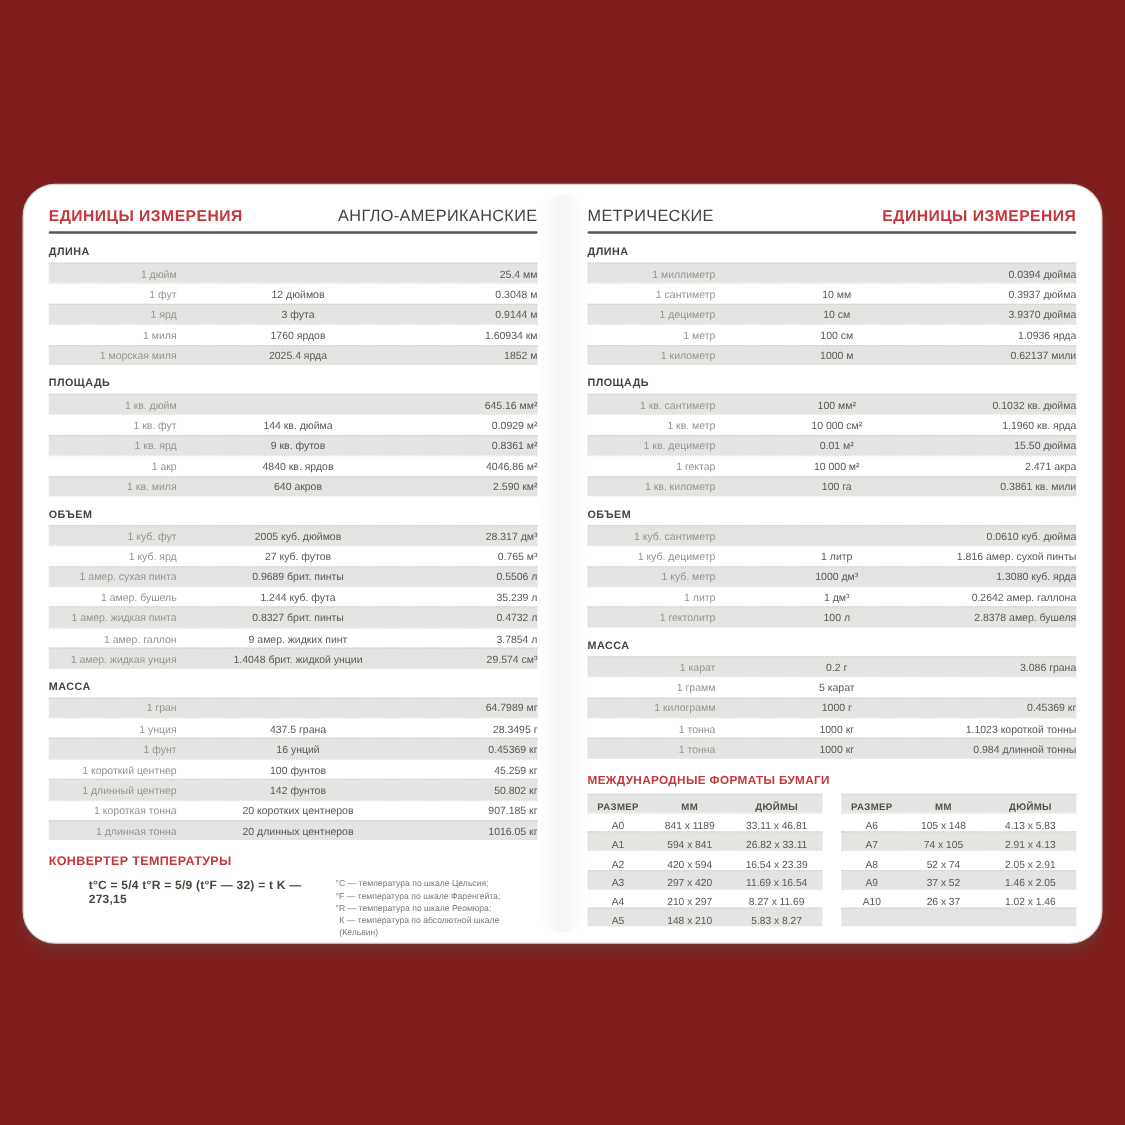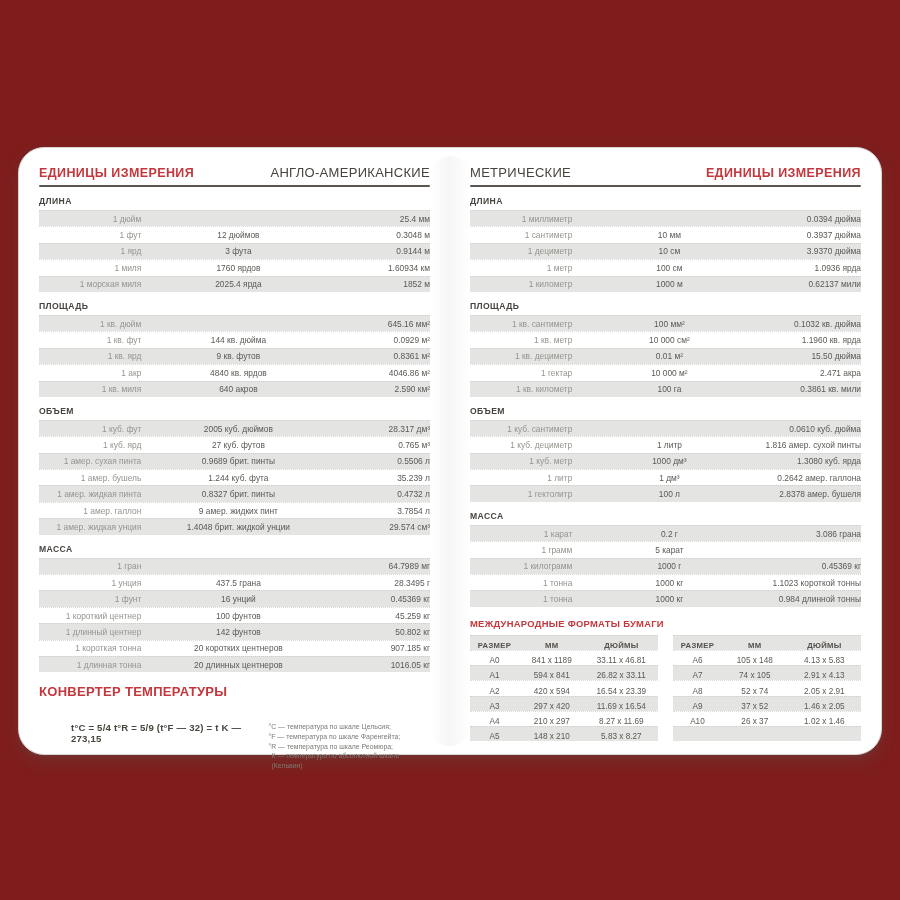--- a/index.html
+++ b/index.html
@@ -29,21 +29,21 @@
 
   .sec { margin-top:9px; }
   .sec-title { font-size:8.6px; font-weight:bold; color:#47433f; letter-spacing:.4px; margin-bottom:4px; }
   .row { display:flex; height:16.4px; align-items:center; font-size:8.4px; border-top:1px dotted rgba(190,188,184,.55); }
   .row.g { background:#e4e4e2; }
   .c1 { width:30%; text-align:right; padding-right:15px; color:#96948e; }
   .c2 { width:42%; text-align:center; color:#5c5954; }
   .c3 { width:28%; text-align:right; color:#5c5954; }
 
   .temp { margin-top:12px; }
-  .temp-title { font-size:13px; font-weight:bold; color:#c4373c; letter-spacing:.3px; margin-bottom:23px; }
+  .temp-title { font-size:10px; font-weight:bold; color:#c4373c; letter-spacing:.3px; margin-bottom:8px; }
   .temp-body { display:flex; }
   .formula { width:55%; font-size:9.6px; font-weight:bold; color:#49453f; letter-spacing:.2px;margin-left:32px; }
   .notes { width:45%; font-size:6.9px; color:#7c7974; line-height:9.6px; }
   .notes div:last-child { padding-left:3px; }
 
   .paper { margin-top:11px; }
   .paper-title { font-size:9.4px; font-weight:bold; color:#c4373c; letter-spacing:.3px; margin-bottom:6px; }
   .paper-tables { display:flex; gap:15px; }
   .ptable { flex:1; }
   .prow { display:flex; height:15.2px; align-items:flex-end; font-size:8.2px; color:#5c5954; border-top:1px dotted rgba(190,188,184,.5); }

